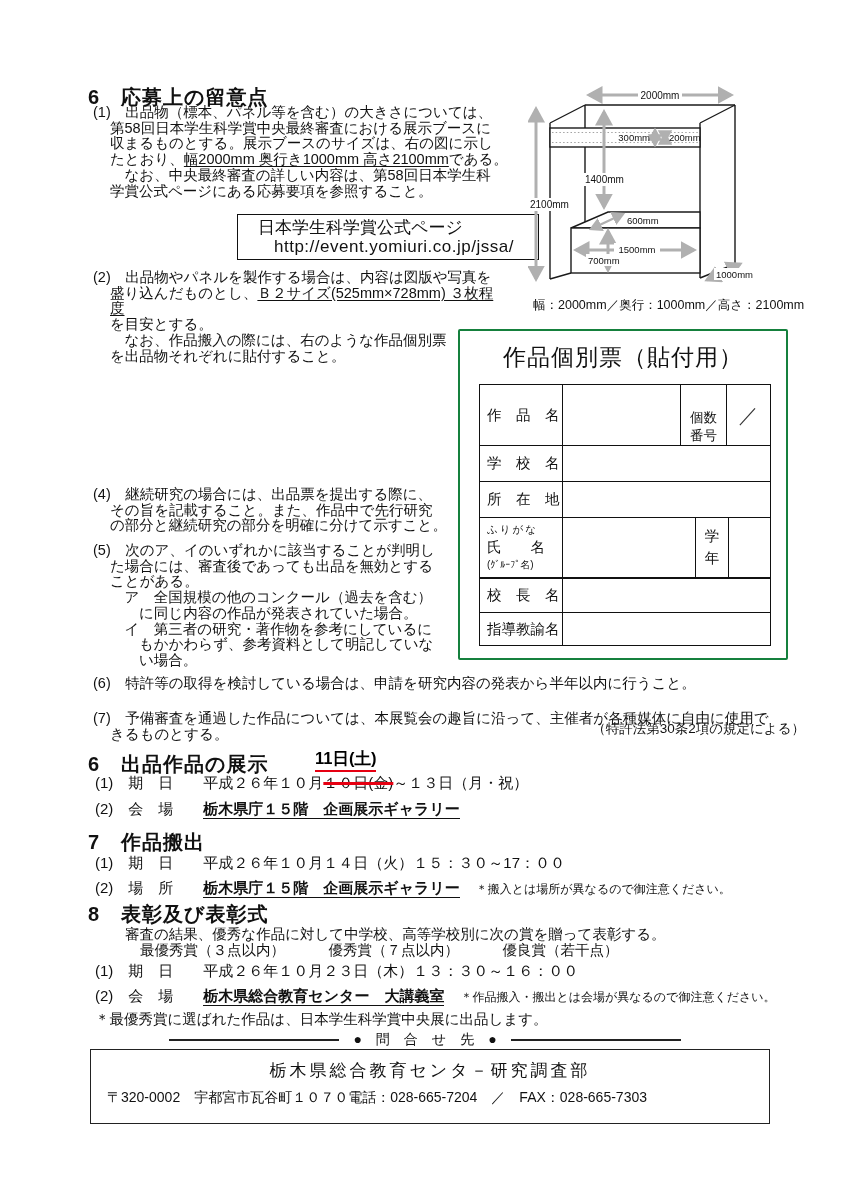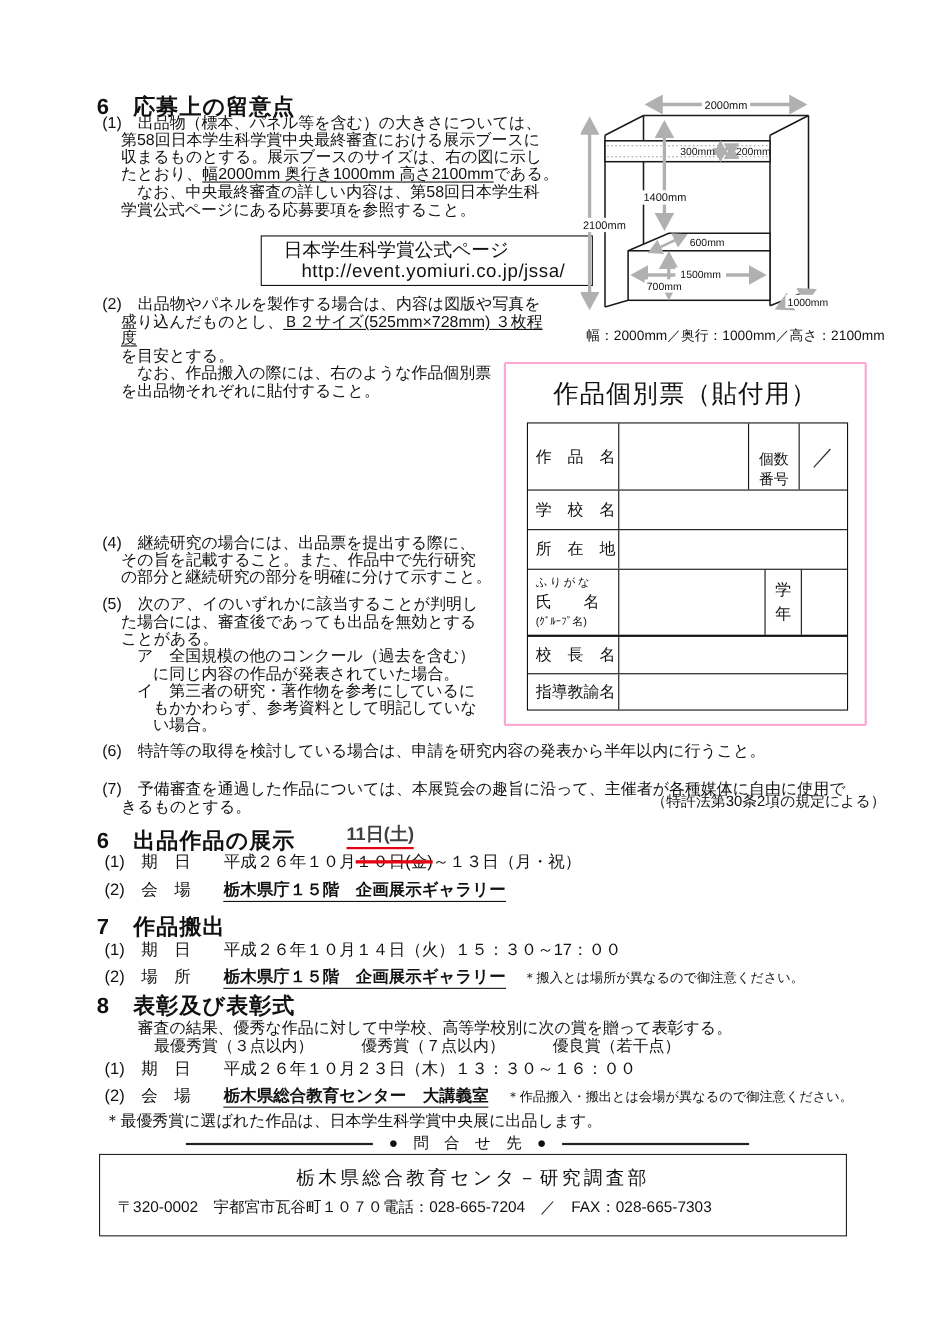--- a/index.html
+++ b/index.html
@@ -11,26 +11,26 @@
   .para .useg{text-decoration:underline;text-underline-offset:2px;}
   .note-right{display:block;text-align:right;font-size:13.5px;text-indent:0;margin-top:29px;}
   .urlbox{border:1.5px solid #111;width:302px;height:46px;box-sizing:border-box;
           font-size:17px;line-height:19px;padding-top:3px;}
   .urlbox .l1{padding-left:20px;}
   .urlbox .l2{padding-left:36px;letter-spacing:.5px;}
   .ln{font-size:15px;white-space:pre;}
   .venue{font-weight:700;border-bottom:1.8px solid #111;padding-bottom:1px;}
   .note-sm{font-size:12px;margin-left:16px;font-weight:400;text-align:right;}
   .strike{text-decoration:line-through;text-decoration-color:#e60012;text-decoration-thickness:2.5px;}
-  .red-date{color:#404040;font-weight:700;font-size:16.5px;border-bottom:2.5px solid #e60012;
+  .red-date{color:#000000;font-weight:700;font-size:16.5px;border-bottom:2.5px solid #e60012;
             padding-bottom:0;white-space:pre;}
   
   .figcap{font-size:12.5px;white-space:pre;}
   
-  .form{border:2px solid #f9a8d4;border-radius:2px;width:330px;height:331px;box-sizing:border-box;}
+  .form{border:2px solid #15803d;border-radius:2px;width:330px;height:331px;box-sizing:border-box;}
   .form-title{font-size:23px;text-align:center;margin-top:11px;letter-spacing:1px;white-space:pre;}
   .ftable{position:absolute;left:19px;top:53px;width:290px;border:1.2px solid #111;box-sizing:content-box;}
   .fr{display:flex;border-top:1px solid #111;box-sizing:border-box;}
   .fr:first-child{border-top:none;}
   .fr.thick{border-top:2px solid #111;}
   .fc{box-sizing:border-box;}
   .fc + .fc{border-left:1px solid #111;}
   .fc.lab{width:82px;display:flex;align-items:center;padding-left:7px;font-size:14.5px;white-space:pre;}
   .fc.val{flex:1;}
   .fc.cnt{width:46px;display:flex;flex-direction:column;align-items:center;justify-content:flex-end;

